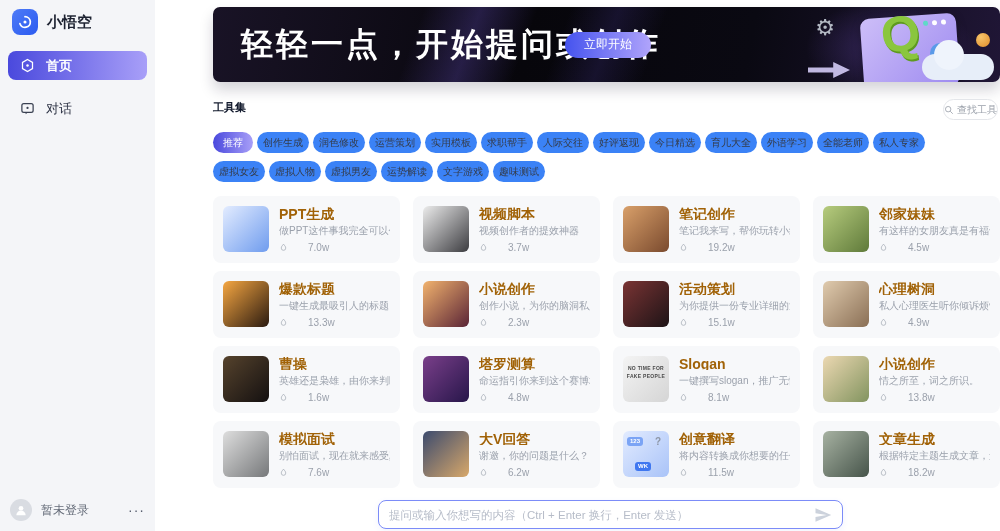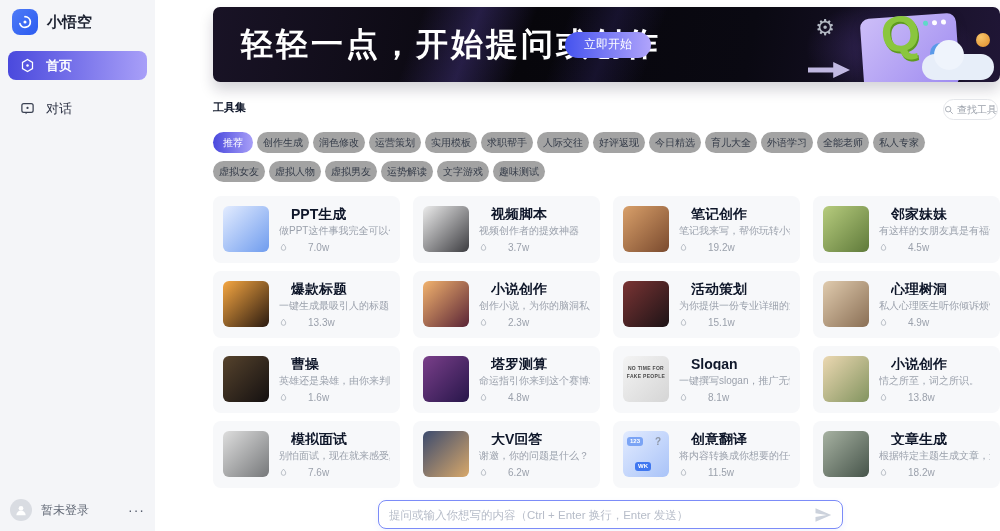--- a/index.html
+++ b/index.html
@@ -64,37 +64,37 @@
   .tools-heading { position:absolute; left:58px; top:100px; font-size:11px; font-weight:700; color:#0f172a; }
   .tool-search { position:absolute; right:2px; top:99px; width:55px; height:21px; border:1px solid #e4e6ea;
     border-radius:11px; background:#fff; display:flex; align-items:center; justify-content:center; gap:3px;
     font-size:10px; color:#9aa0aa; cursor:text; }
 
   
   .tabs { position:absolute; left:58px; display:flex; gap:4px; }
   .tabs-1 { top:132px; }
   .tabs-2 { top:161px; }
   .pill { height:21px; line-height:21px; padding:0 6px; min-width:40px; text-align:center; border-radius:11px;
-    background:#a3a3a3; color:#343b48; font-size:10px; white-space:nowrap; cursor:pointer; }
+    background:#3b82f6; color:#343b48; font-size:10px; white-space:nowrap; cursor:pointer; }
   .pill.active { background:linear-gradient(90deg,#4a49dd,#a89ff8); color:#fff; padding:0 10px; }
 
   
   .cards { position:absolute; left:58px; top:196px; display:grid;
     grid-template-columns:repeat(4,187px); grid-auto-rows:67px; gap:8px 13px; }
   .card { background:#f7f8fa; border-radius:8px; padding:10px; display:flex; gap:10px; cursor:pointer; overflow:hidden; }
   .thumb { width:46px; height:46px; border-radius:6px; flex:0 0 auto; position:relative; overflow:hidden; }
   .thumb-text { display:block; padding-top:9px; font-size:5px; font-weight:700; color:#4a4a4a;
     text-align:center; line-height:1.5; letter-spacing:.3px; }
   .badge { position:absolute; border-radius:3px; color:#fff; font-size:6px; font-weight:700;
     padding:1px 3px; line-height:1.2; }
   .badge.b0 { left:4px; top:6px; background:#7ba4f5; }
   .badge.b1 { left:12px; bottom:6px; background:#3f77f0; }
   .badge.b2 { right:5px; top:4px; background:transparent; color:#8d96a6; font-size:10px; }
   .info { min-width:0; display:flex; flex-direction:column; }
-  .title { font-size:14px; font-weight:600; color:#0f172a; line-height:1.15; margin-bottom:4px; white-space:nowrap; overflow:hidden;margin-left:12px; }
+  .title { font-size:14px; font-weight:600; color:#a16207; line-height:1.15; margin-bottom:4px; white-space:nowrap; overflow:hidden; }
   .desc { font-size:10px; color:#9ba1ac; white-space:nowrap; overflow:hidden; margin-bottom:5px; }
   .stat { display:flex; align-items:center; gap:20px; font-size:10px; color:#9ba1ac; }
   .flame { width:9px; height:11px; color:#a6acb6; }
 
   
   .composer { position:absolute; left:223px; top:500px; width:465px; height:29px; background:#fff;
     border:1.3px solid #7c8cf8; border-radius:8px; display:flex; align-items:center; padding:0 10px; gap:8px;
     box-shadow:0 2px 6px rgba(80,100,240,.08); }
   .composer input { flex:1; border:none; outline:none; font-size:11.5px; color:#333; background:transparent;
     font-family:inherit; }

